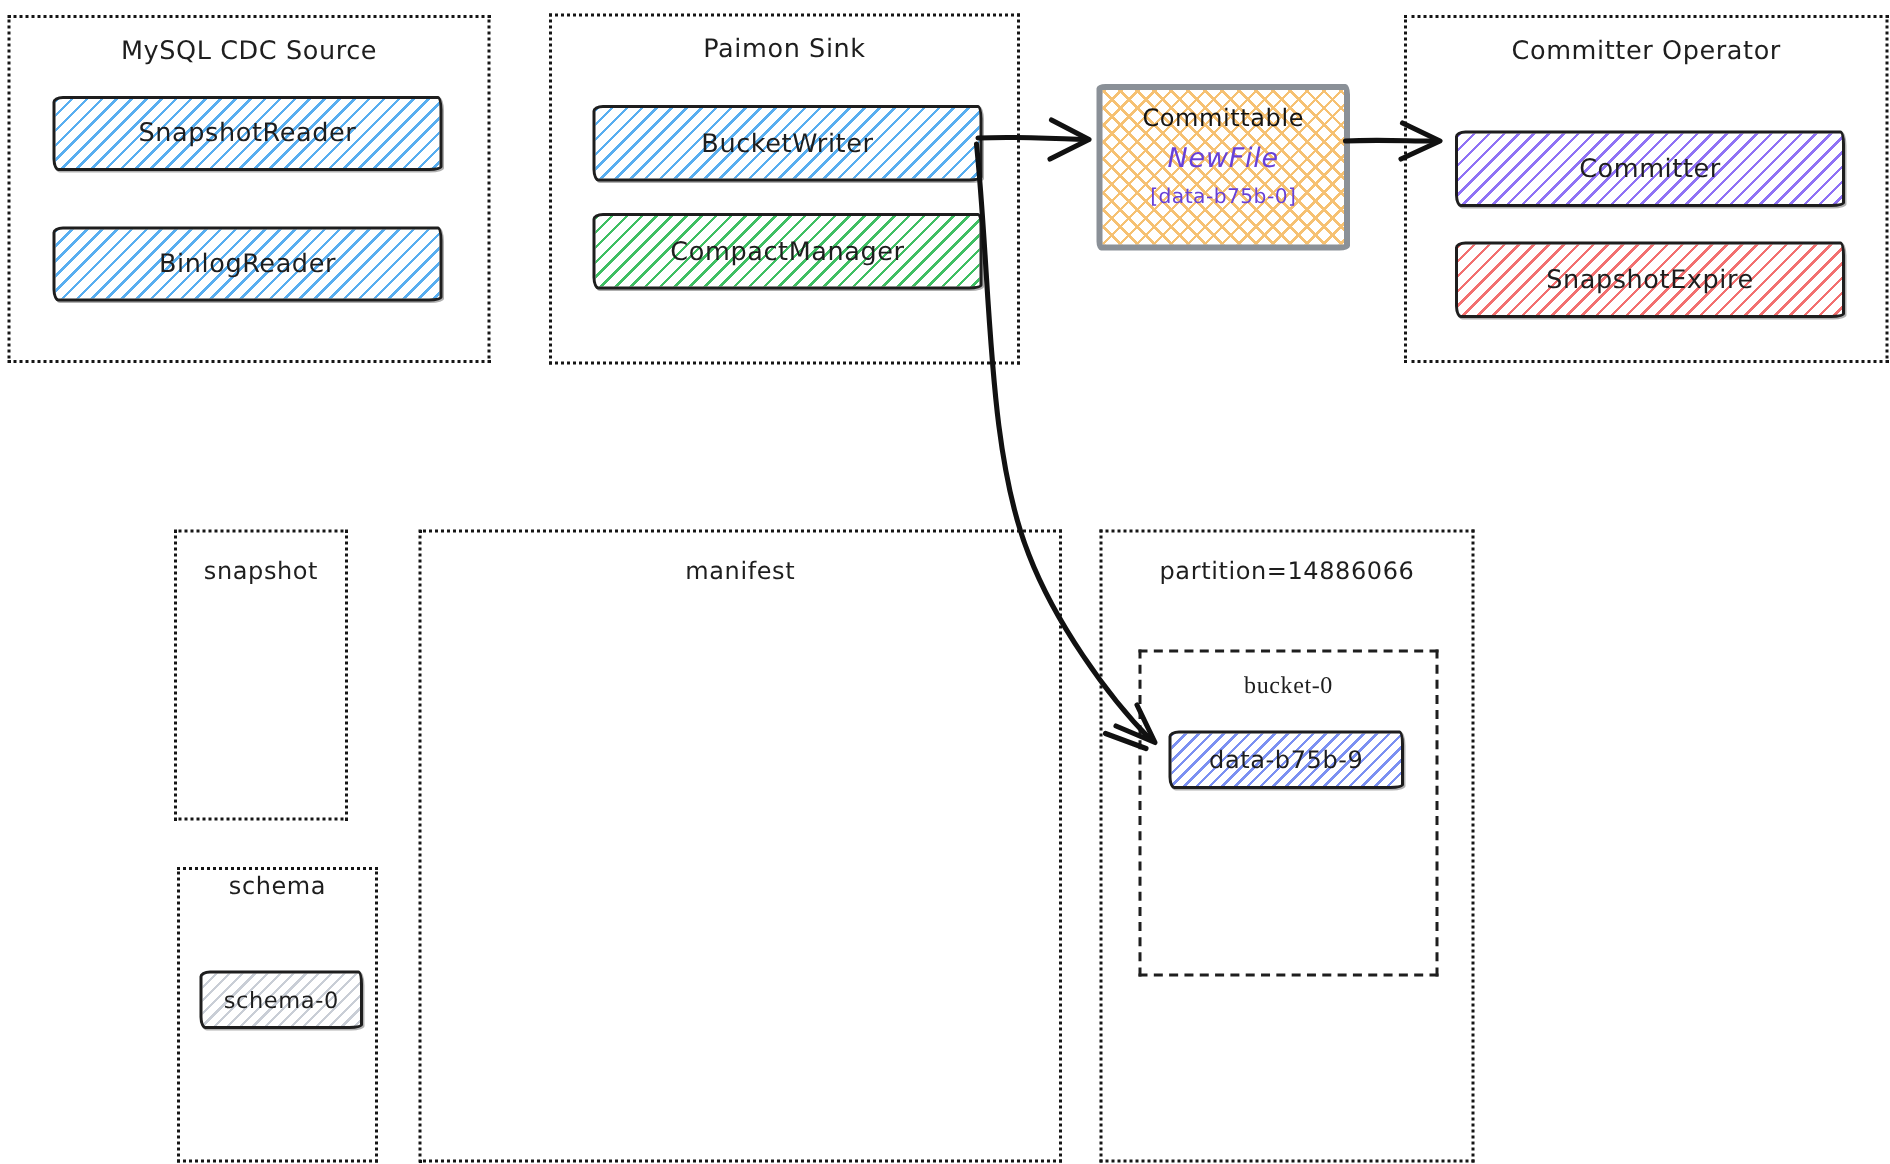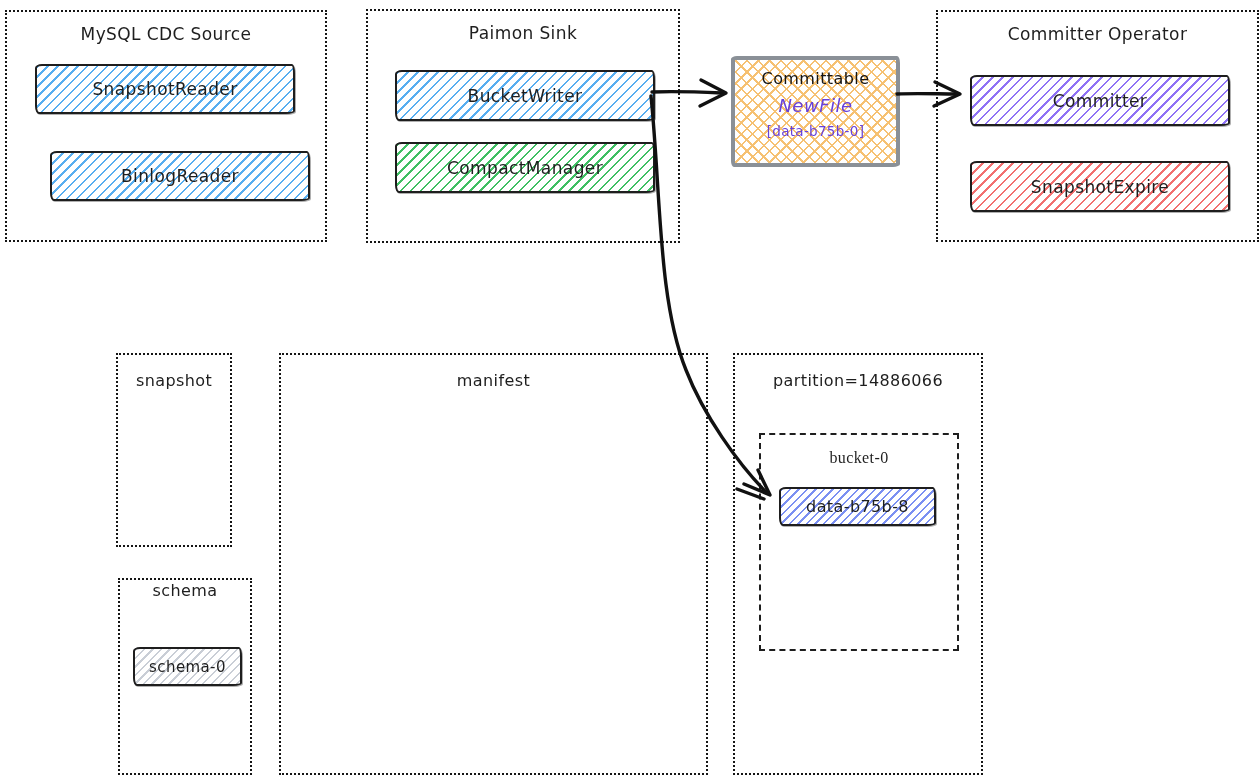--- a/index.html
+++ b/index.html
@@ -41,21 +41,21 @@
     align-items: center;
     justify-content: center;
     font-size: 17px;
     letter-spacing: 0.4px;
     background-color: #fff;
     box-shadow: 1px 1px 0 rgba(30,30,30,0.35);
     z-index: 2;
   }
   .hatch-blue   { background-image: repeating-linear-gradient(135deg, var(--c-blue)   0 1.7px, transparent 1.7px 7px); }
   .hatch-green  { background-image: repeating-linear-gradient(135deg, var(--c-green)  0 1.7px, transparent 1.7px 7px); }
-  .hatch-purple { background-image: repeating-linear-gradient(135deg, var(--c-purple) 0 1.7px, transparent 1.7px 7px); }
+  .hatch-purple { background-image: repeating-linear-gradient(135deg, var(--c-purple) 0 1.7px, transparent 1.7px 7px); margin-top: 12px; }
   .hatch-red    { background-image: repeating-linear-gradient(135deg, var(--c-red)    0 1.7px, transparent 1.7px 7px); }
   .hatch-indigo { background-image: repeating-linear-gradient(135deg, var(--c-indigo) 0 1.7px, transparent 1.7px 6px); }
   .hatch-gray   { background-image: repeating-linear-gradient(135deg, var(--c-gray)   0 1.5px, transparent 1.5px 6px); }
 
   
   .committable {
     position: absolute;
     left: 731px; top: 56px; width: 161px; height: 103px;
     border: 4px solid var(--c-committable_border);
     border-radius: 6px 3px 7px 3px / 3px 7px 3px 6px;
@@ -88,21 +88,21 @@
 </head>
 <body>
 
 <div class="canvas">
 
   <div class="container" style="left:5px; top:10px; width:318px; height:228px;">
     <div class="ctitle">MySQL CDC Source</div>
     <div class="box hatch-blue" style="left:28px; top:52px; width:256px; height:46px;">
       <span>SnapshotReader</span>
     </div>
-    <div class="box hatch-blue" style="left:43px; top:139px; width:256px; height:46px;">
+    <div class="box hatch-blue" style="left:28px; top:139px; width:256px; height:46px;">
       <span>BinlogReader</span>
     </div>
   </div>
 
   <div class="container" style="left:366px; top:9px; width:310px; height:230px;">
     <div class="ctitle">Paimon Sink</div>
     <div class="box hatch-blue" style="left:27px; top:59px; width:256px; height:47px;">
       <span>BucketWriter</span>
     </div>
     <div class="box hatch-green" style="left:27px; top:131px; width:256px; height:47px;">
@@ -132,21 +132,21 @@
 
   <div class="container" style="left:116px; top:353px; width:112px; height:190px;">
     <div class="ctitle" style="top:16px; font-size:16px;">snapshot</div>
   </div>
 
   <div class="container" style="left:733px; top:353px; width:246px; height:418px;">
     <div class="ctitle" style="top:16px; font-size:16px;">partition=14886066</div>
     <div class="bucket">
       <div class="ctitle">bucket-0</div>
       <div class="box hatch-indigo file-label" style="left:18px; top:52px; width:153px; height:35px;">
-        <span>data-b75b-8</span>
+        <span>data-b75b-9</span>
       </div>
     </div>
   </div>
 
   <div class="container" style="left:118px; top:578px; width:130px; height:193px;">
     <div class="ctitle" style="top:1px; font-size:16px;">schema</div>
     <div class="box hatch-gray small-label" style="left:13px; top:67px; width:105px; height:35px;">
       <span>schema-0</span>
     </div>
   </div>

